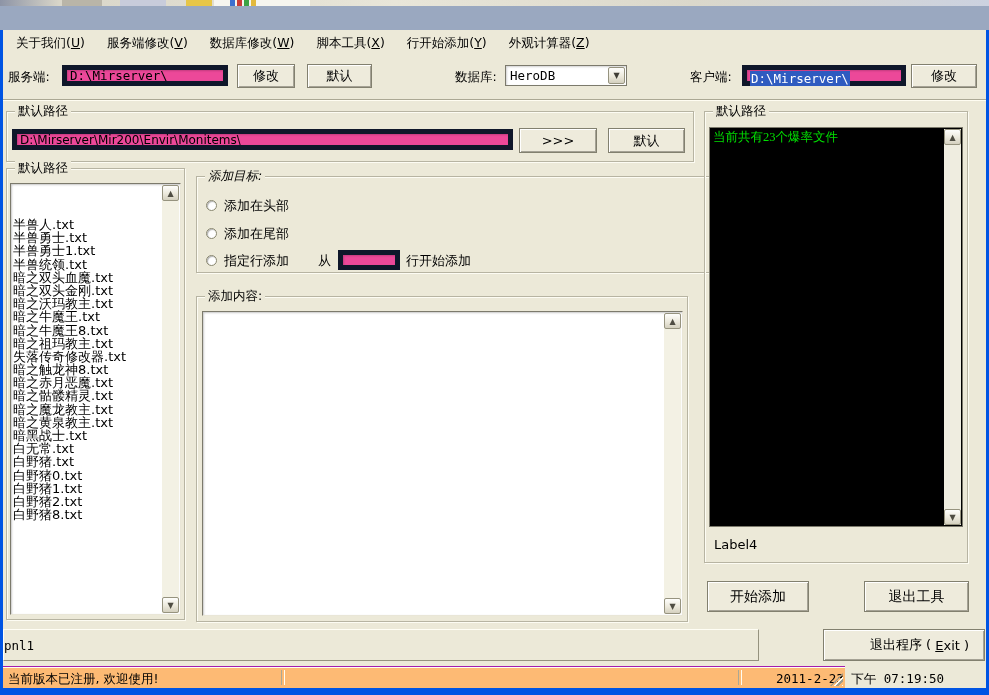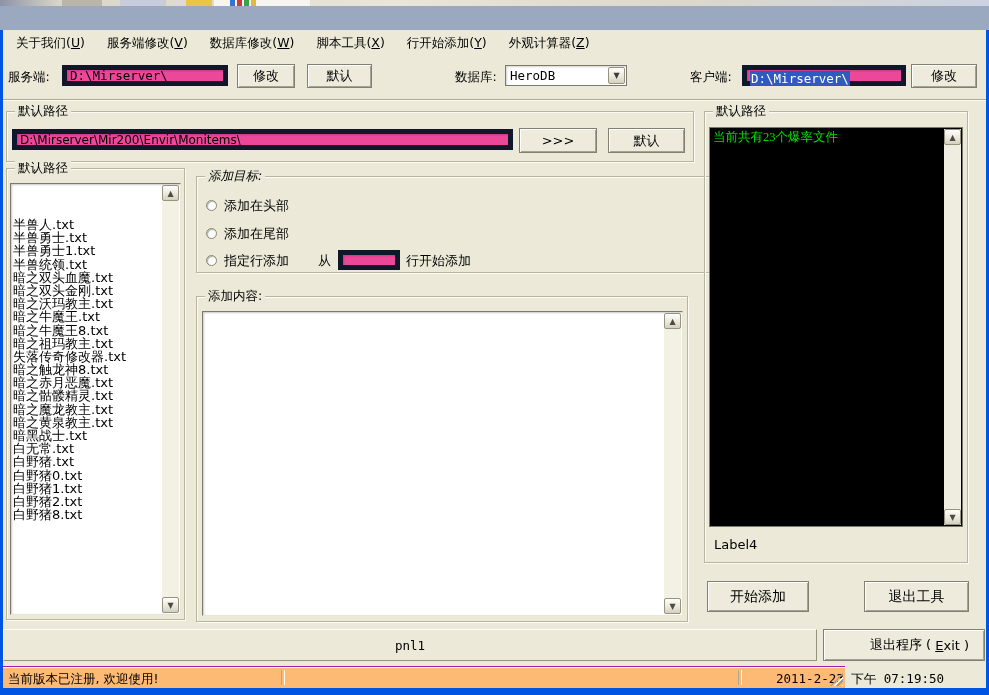--- a/index.html
+++ b/index.html
@@ -220,21 +220,21 @@
     <div class="scrollbar" style="background:#efede0;">
       <div class="sb-btn sb-up">▲</div>
       <div class="sb-btn sb-down">▼</div>
     </div>
   </div>
   <div class="lbl" style="left:714px;top:537px;font-size:13px;">Label4</div>
 
   <div class="btn" style="left:707px;top:581px;width:102px;height:31px;font-size:14px;">开始添加</div>
   <div class="btn" style="left:864px;top:581px;width:105px;height:31px;font-size:14px;">退出工具</div>
 
-  <div class="panel" style="left:3px;top:629px;width:814px;height:32px;display:flex;align-items:center;justify-content:center;">
+  <div class="panel" style="left:3px;top:629px;width:756px;height:32px;display:flex;align-items:center;">
     <span class="mono" style="font-size:12.5px;">pnl1</span>
   </div>
   <div class="btn" style="left:823px;top:629px;width:162px;height:32px;font-size:13px;padding-left:31px;">
     <span>退出程序 ( </span><u>E</u><span>xit )</span>
   </div>
 
   <div class="statusbar">
     <div class="lbl" style="left:5px;top:4px;">当前版本已注册, 欢迎使用!</div>
     <div class="st-sep" style="left:278px;"></div>
     <div class="st-sep" style="left:735px;"></div>

